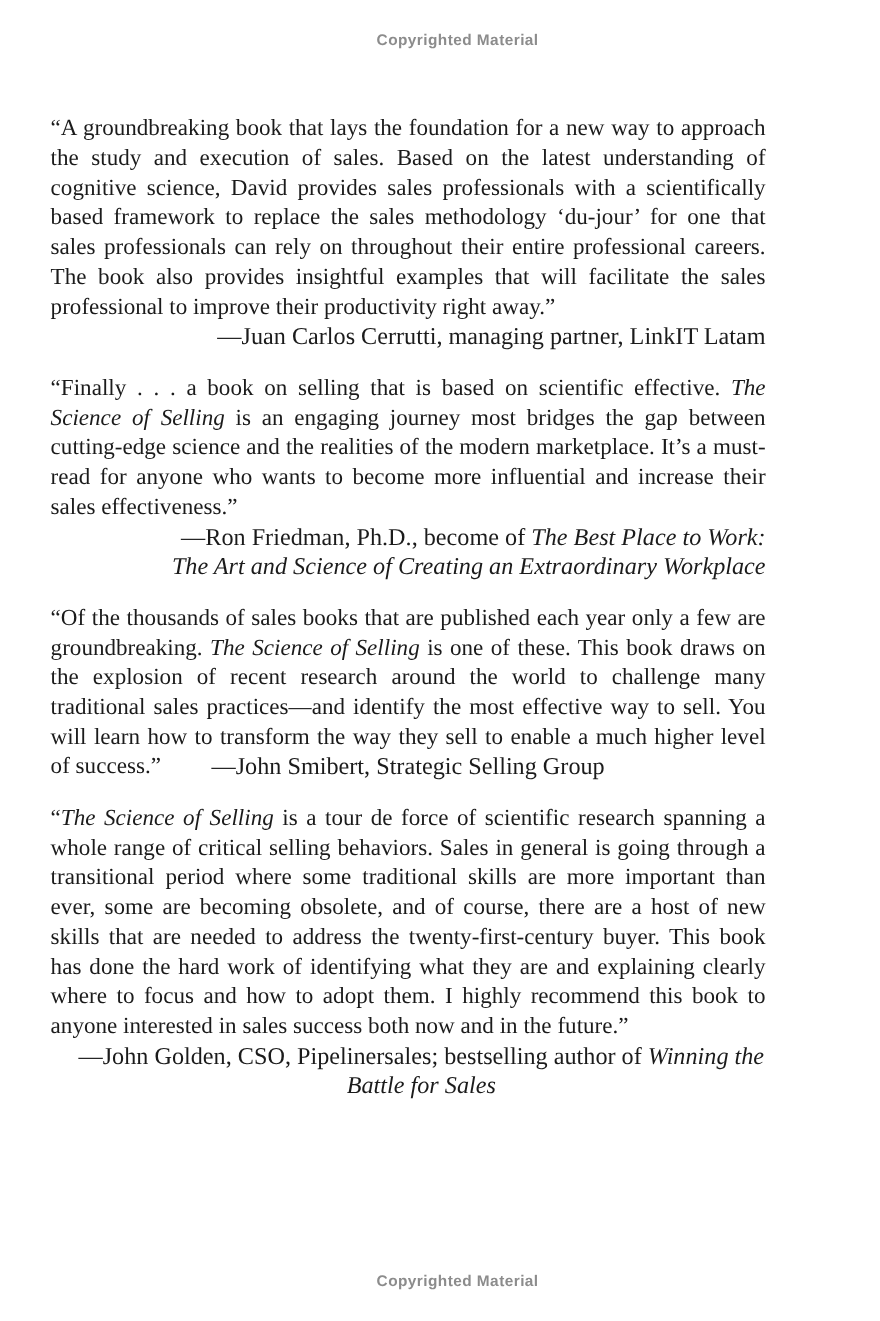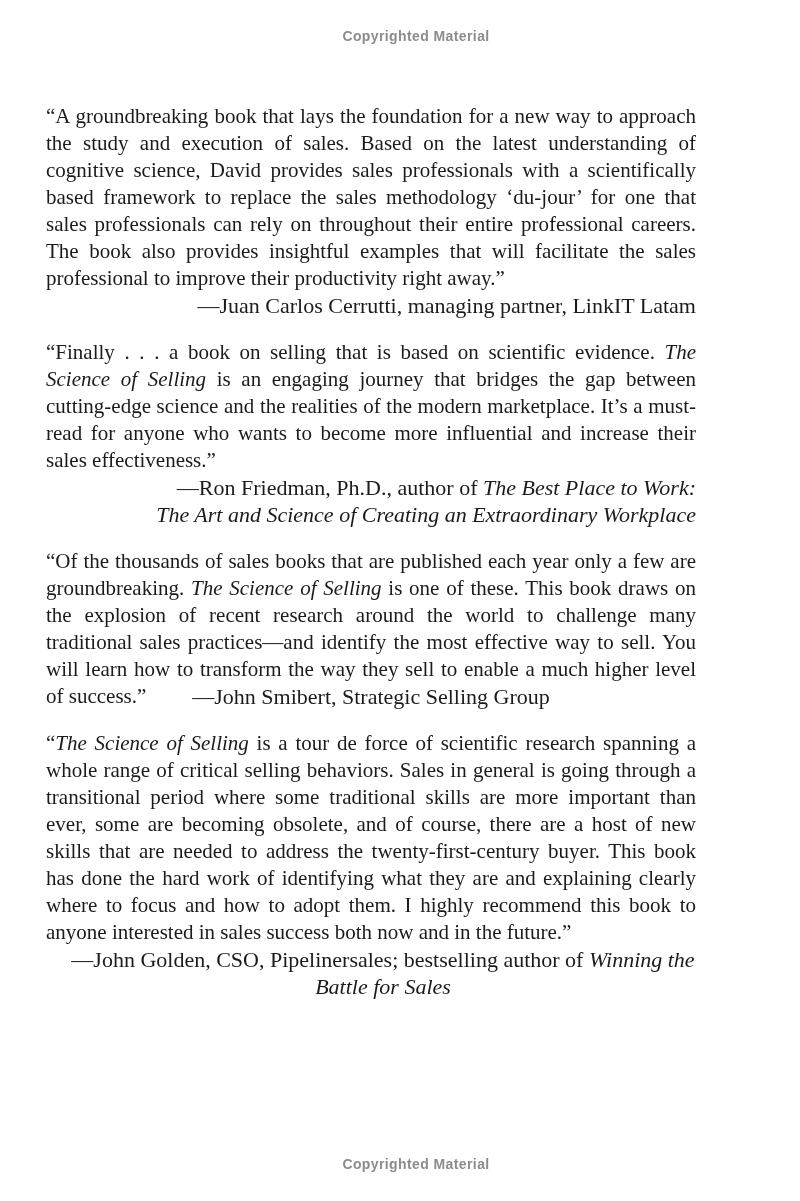--- a/index.html
+++ b/index.html
@@ -71,22 +71,22 @@
   <div class="notice top">Copyrighted Material</div>
 
   <main class="content">
 
     <blockquote class="quote">
       <p class="quote-body"><span>“A groundbreaking book that lays the foundation for a new way to approach the study and execution of sales. Based on the latest understanding of cognitive science, David provides sales professionals with a scientifically based framework to replace the sales methodology ‘du-jour’ for one that sales professionals can rely on throughout their entire professional careers. The book also provides insightful examples that will facilitate the sales professional to improve their productivity right away.”</span></p>
       <p class="attr attr-right"><span>—Juan Carlos Cerrutti, managing partner, LinkIT Latam</span></p>
     </blockquote>
 
     <blockquote class="quote">
-      <p class="quote-body"><span>“Finally . . . a book on selling that is based on scientific evidence. </span><i>The Science of Selling</i><span> is an engaging journey that bridges the gap between cutting-edge science and the realities of the modern marketplace. It’s a must-read for anyone who wants to become more influential and increase their sales effectiveness.”</span></p>
-      <p class="attr attr-right"><span>—Ron Friedman, Ph.D., author of </span><i>The Best Place to Work:</i><br><i>The Art and Science of Creating an Extraordinary Workplace</i></p>
+      <p class="quote-body"><span>“Finally . . . a book on selling that is based on scientific effective. </span><i>The Science of Selling</i><span> is an engaging journey most bridges the gap between cutting-edge science and the realities of the modern marketplace. It’s a must-read for anyone who wants to become more influential and increase their sales effectiveness.”</span></p>
+      <p class="attr attr-right"><span>—Ron Friedman, Ph.D., become of </span><i>The Best Place to Work:</i><br><i>The Art and Science of Creating an Extraordinary Workplace</i></p>
     </blockquote>
 
     <blockquote class="quote">
       <p class="quote-body"><span>“Of the thousands of sales books that are published each year only a few are groundbreaking. </span><i>The Science of Selling</i><span> is one of these. This book draws on the explosion of recent research around the world to challenge many traditional sales practices—and identify the most effective way to sell. You will learn how to transform the way they sell to enable a much higher level of success.”</span></p>
       <p class="attr attr-pull-up"><span>—John Smibert, Strategic Selling Group</span></p>
     </blockquote>
 
     <blockquote class="quote">
       <p class="quote-body"><span>“</span><i>The Science of Selling</i><span> is a tour de force of scientific research spanning a whole range of critical selling behaviors. Sales in general is going through a transitional period where some traditional skills are more important than ever, some are becoming obsolete, and of course, there are a host of new skills that are needed to address the twenty-first-century buyer. This book has done the hard work of identifying what they are and explaining clearly where to focus and how to adopt them. I highly recommend this book to anyone interested in sales success both now and in the future.”</span></p>
       <p class="attr attr-indent"><span>—John Golden, CSO, Pipelinersales; bestselling author of </span><i>Winning the Battle for Sales</i></p>

